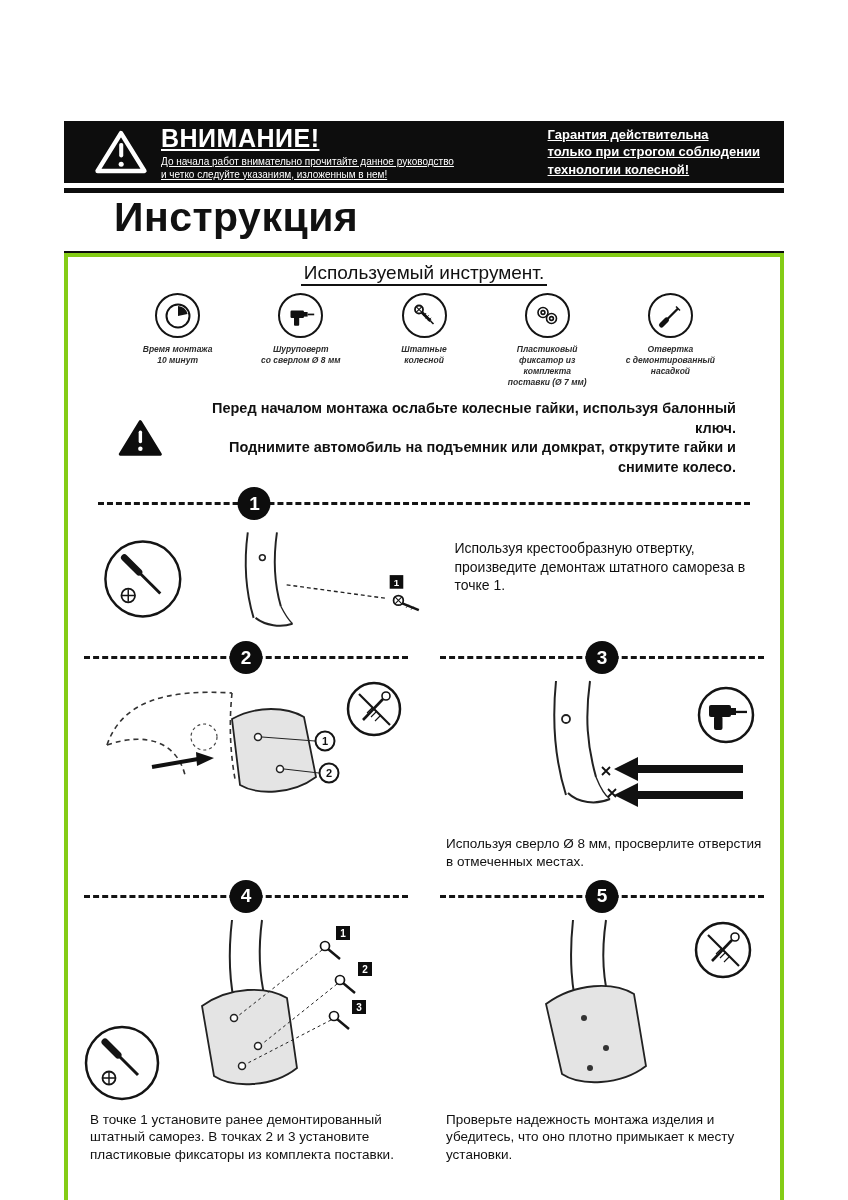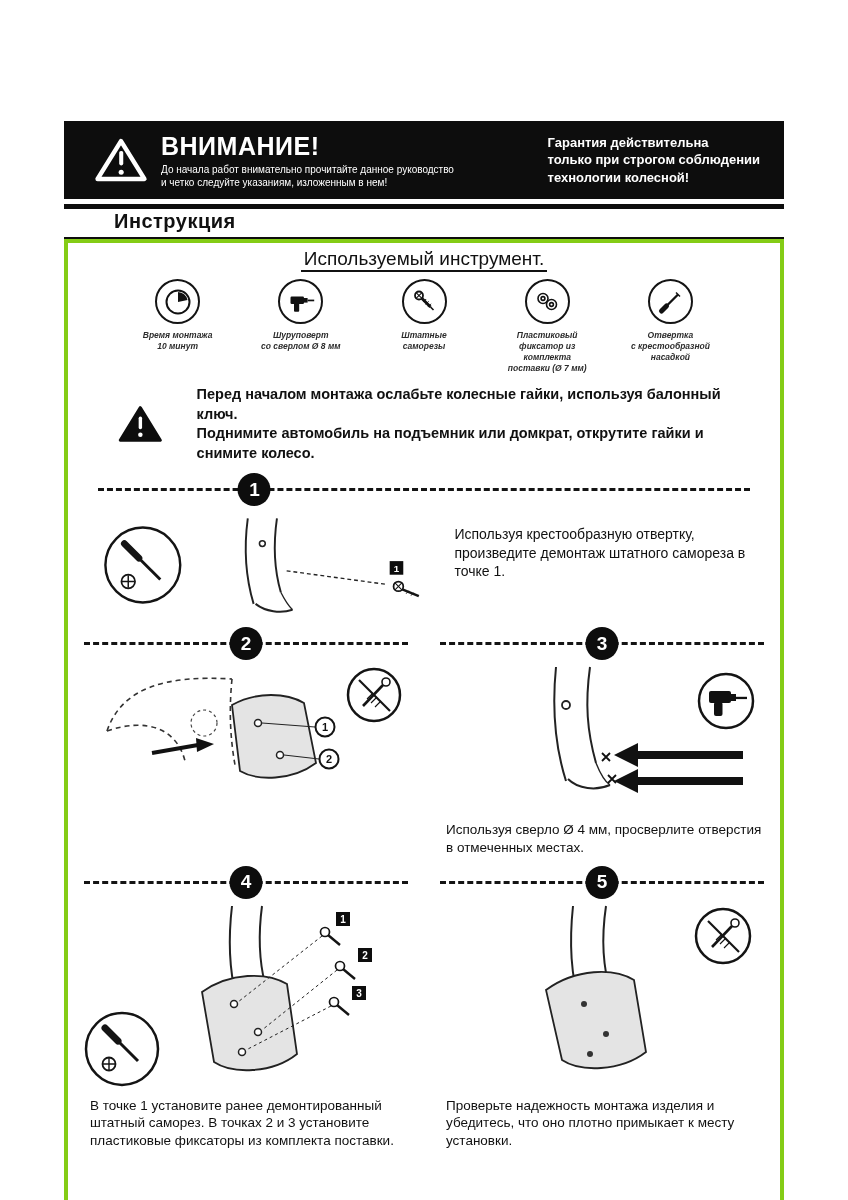--- a/index.html
+++ b/index.html
@@ -1,47 +1,47 @@
 <!DOCTYPE html>
 <html><head>
 <meta charset="utf-8">
 <style>
   html,body{margin:0;padding:0;background:#888;}
   .page{position:relative;width:848px;height:1200px;background:#fff;margin:0 auto;
         font-family:"Liberation Sans",sans-serif;color:#111;overflow:hidden;}
   .sheet{position:absolute;left:64px;top:0;width:720px;}
 
   
-  .header-bar{margin-top:121px;height:78px;background:#0d0d0d;color:#fff;
+  .header-bar{margin-top:121px;height:62px;background:#0d0d0d;color:#fff;
               display:flex;align-items:center;justify-content:space-between;
-              padding:0 24px 0 30px;box-sizing:border-box;}
+              padding:0 24px 0 30px;box-sizing:border-box;text-decoration:underline;}
   .header-left{display:flex;align-items:center;gap:13px;}
   .warn-title{font-size:25px;font-weight:bold;letter-spacing:.5px;}
   .warn-sub{font-size:10px;line-height:1.3;margin-top:2px;white-space:pre-line;}
   .header-right{font-size:13px;font-weight:bold;line-height:1.32;white-space:pre-line;max-width:250px;}
 
   
   .rule-a{height:5px;background:#0d0d0d;margin-top:5px;}
-  .doc-title{font-size:20px;font-weight:bold;margin:1px 0 4px 50px;letter-spacing:.5px;}
+  .doc-title{font-size:41px;font-weight:bold;margin:1px 0 10px 50px;letter-spacing:.5px;}
   .rule-b{height:2px;background:#0d0d0d;margin-top:2px;}
   .subtitle{font-size:14px;margin:4px 0 5px 56px;}
 
   
   .main-box{border:4px solid #84cc16;box-sizing:border-box;height:1088px;background:#fff;overflow:hidden;}
   .tools-heading{text-align:center;margin-top:5px;font-size:19px;}
   .tools-heading span{border-bottom:2px solid #111;padding:0 3px 1px;}
 
   .tools-row{display:flex;padding:9px 48px 0;}
   .tool{flex:1;display:flex;flex-direction:column;align-items:center;font-weight:bold;}
   .tool-circle{width:45px;height:45px;border:2.5px solid #141414;border-radius:50%;
                display:flex;align-items:center;justify-content:center;box-sizing:border-box;}
   .tool-label{font-size:8.5px;font-style:italic;text-align:center;margin-top:6px;
               line-height:1.3;white-space:pre-line;color:#2c2c2c;}
 
-  .prenote{display:flex;align-items:center;gap:34px;padding:11px 44px 0 50px;}
+  .prenote{display:flex;align-items:center;gap:34px;padding:11px 44px 0 50px;text-align:right;}
   .prenote-text{font-size:14.5px;font-weight:bold;line-height:1.35;}
 
   
   .sep{position:relative;height:34px;margin:10px 2px 0;}
   .sep .dash{position:absolute;left:0;right:0;top:15px;border-top:3.5px dashed #141414;}
   .sep .num{position:absolute;top:0;left:50%;transform:translateX(-50%);width:33px;height:33px;
             border-radius:50%;background:#0d0d0d;color:#fff;font-size:19px;font-weight:bold;
             display:flex;align-items:center;justify-content:center;}
   .sep-full{margin:10px 30px 0;}
   .sep-full .num{left:24%;}
@@ -121,21 +121,21 @@
               <g stroke="#111" fill="none">
                 <circle cx="10" cy="8.5" r="4" stroke-width="1.8"></circle>
                 <path d="M7.3,5.8 L12.7,11.2 M12.7,5.8 L7.3,11.2" stroke-width="1.1"></path>
                 <path d="M13,11.5 L21.5,20" stroke-width="3"></path>
                 <path d="M14.2,15 l3,-3 M16.6,17.4 l3,-3 M19,19.8 l3,-3" stroke-width="1"></path>
                 <path d="M21.5,20 L24.5,23" stroke-width="1.6"></path>
               </g>
             </svg>
           </div>
           <div class="tool-label">Штатные
-саморезы</div>
+колесной</div>
         </div>
         <div class="tool">
           <div class="tool-circle">
             <svg width="30" height="30" viewBox="0 0 30 30">
               <g stroke="#111" fill="none" stroke-width="1.6">
                 <circle cx="11" cy="11.5" r="5"></circle>
                 <circle cx="11" cy="11.5" r="1.9"></circle>
                 <circle cx="19.5" cy="17.5" r="5"></circle>
                 <circle cx="19.5" cy="17.5" r="1.9"></circle>
               </g>
@@ -148,21 +148,21 @@
         </div>
         <div class="tool">
           <div class="tool-circle">
             <svg width="30" height="30" viewBox="0 0 30 30">
               <path d="M6.5,24 L11.5,19" stroke="#111" stroke-width="5" stroke-linecap="round"></path>
               <path d="M11.5,19 L23,7.5" stroke="#111" stroke-width="2.3"></path>
               <path d="M21,5.5 l4,4" stroke="#111" stroke-width="1.4"></path>
             </svg>
           </div>
           <div class="tool-label">Отвертка
-с крестообразной
+с демонтированный
 насадкой</div>
         </div>
       </div>
 
       <div class="prenote">
         <svg width="52" height="46" viewBox="0 0 60 52">
           <path d="M30,4 L57,48 L3,48 Z" fill="#0d0d0d" stroke="#0d0d0d" stroke-width="4" stroke-linejoin="round"></path>
           <rect x="27.8" y="16" width="4.6" height="17" rx="2.2" fill="#fff"></rect>
           <circle cx="30.1" cy="40.5" r="3" fill="#fff"></circle>
         </svg>
@@ -244,21 +244,21 @@
             <path d="M118,2 C114,42 116,78 128,116" fill="none" stroke="#222" stroke-width="2"></path>
             <path d="M152,2 C147,38 149,66 158,98" fill="none" stroke="#222" stroke-width="2"></path>
             <path d="M130,114 C140,124 158,126 172,120" fill="none" stroke="#222" stroke-width="2"></path>
             <path d="M158,98 C162,108 166,116 172,120" fill="none" stroke="#222" stroke-width="1.4"></path>
             <circle cx="128" cy="40" r="4" fill="none" stroke="#222" stroke-width="1.8"></circle>
             <path d="M164,88 l8,8 M172,88 l-8,8" stroke="#111" stroke-width="1.8"></path>
             <path d="M170,110 l8,8 M178,110 l-8,8" stroke="#111" stroke-width="1.8"></path>
             <path d="M305,86 L200,86 L200,78 L176,90 L200,102 L200,94 L305,94 Z" fill="#111"></path>
             <path d="M305,112 L200,112 L200,104 L176,116 L200,128 L200,120 L305,120 Z" fill="#111"></path>
           </svg>
-          <div class="step-text">Используя сверло Ø 4 мм, просверлите отверстия в отмеченных местах.</div>
+          <div class="step-text">Используя сверло Ø 8 мм, просверлите отверстия в отмеченных местах.</div>
         </div>
       </div>
 
       <div class="cols">
         <div class="col">
           <div class="sep">
             <div class="dash"></div>
             <div class="num">4</div>
           </div>
           <svg class="illus" width="330" height="185" viewBox="0 0 330 185">

